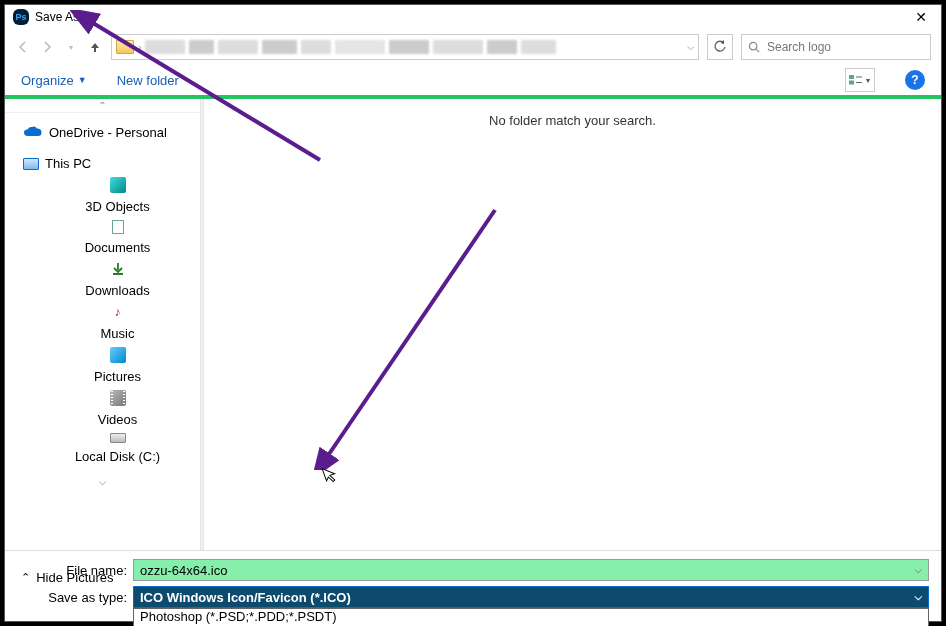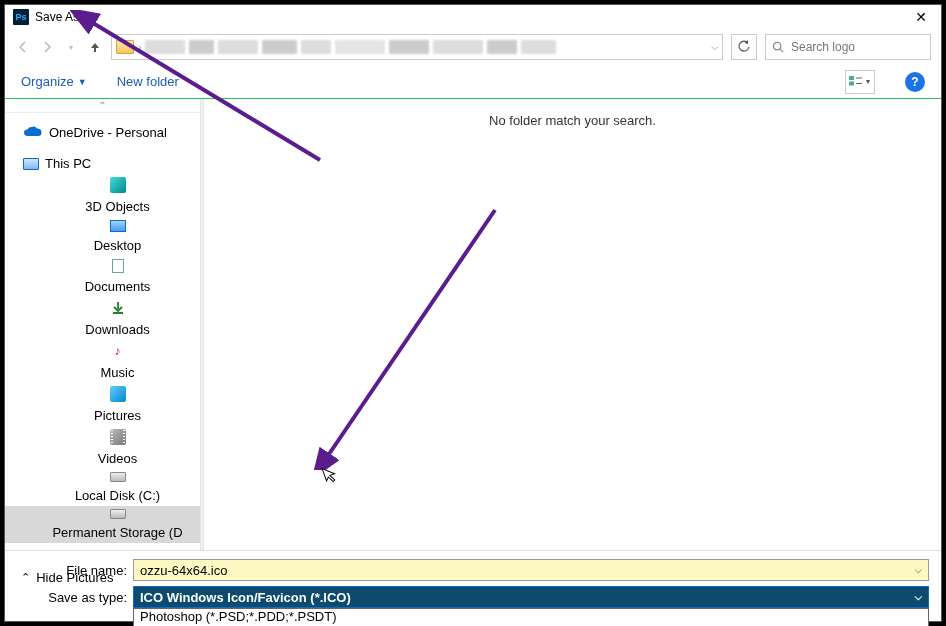--- a/index.html
+++ b/index.html
@@ -1,37 +1,37 @@
 <!DOCTYPE html>
 <html><head>
 <meta charset="utf-8">
 <style>
 * { box-sizing: border-box; margin: 0; padding: 0; font-family: "Segoe UI", Tahoma, sans-serif; }
 body { background: #000; width: 946px; height: 626px; overflow: hidden; position: relative; }
 .window { position: absolute; top: 4px; left: 4px; right: 4px; bottom: 4px; background: #fff; border: 1px solid #555; display: flex; flex-direction: column; }
 
 
 .titlebar { height: 24px; display: flex; align-items: center; padding: 0 8px; font-size: 12px; }
-.ps-icon { width: 16px; height: 16px; background: #001e36; color: #31a8ff; display: inline-flex; align-items: center; justify-content: center; font-size: 9px; font-weight: bold; border-radius: 1px; margin-right: 6px; }
+.ps-icon { width: 16px; height: 16px; background: #001e36; color: #31a8ff; display: inline-flex; align-items: center; justify-content: center; font-size: 9px; font-weight: bold; border-radius: 6px; margin-right: 6px; }
 .titlebar-spacer { flex: 1; }
 .close-x { font-size: 14px; cursor: pointer; padding: 2px 6px; }
 
 
 .navrow { height: 36px; display: flex; align-items: center; padding: 0 10px; gap: 8px; }
 .nav-arrow { width: 16px; height: 16px; display: inline-flex; align-items: center; justify-content: center; color: #bbb; }
 .nav-arrow.dark { color: #555; }
 .breadcrumb { flex: 1; height: 26px; border: 1px solid #ccc; display: flex; align-items: center; padding: 0 4px; gap: 4px; font-size: 12px; overflow: hidden; }
 .folder-ico { width: 18px; height: 14px; background: linear-gradient(#ffe9a6,#f7c65e); border: 1px solid #d6a73a; border-radius: 1px; }
 .blur-seg { height: 14px; background: #ddd; filter: blur(1px); border-radius: 1px; }
 .bc-chevron { color: #888; font-size: 10px; }
 .refresh-btn { width: 26px; height: 26px; border: 1px solid #ccc; display: inline-flex; align-items: center; justify-content: center; color: #555; }
-.search-box { width: 166px; height: 26px; border: 1px solid #ccc; display: flex; align-items: center; padding: 0 6px; gap: 6px; font-size: 12px; color: #777; }
-
-
-.toolrow { height: 34px; display: flex; align-items: center; padding: 0 16px; gap: 30px; font-size: 13px; border-bottom: 1px solid #22c55e; }
+.search-box { width: 190px; height: 26px; border: 1px solid #ccc; display: flex; align-items: center; padding: 0 6px; gap: 6px; font-size: 12px; color: #777; }
+
+
+.toolrow { height: 34px; display: flex; align-items: center; padding: 0 16px; gap: 30px; font-size: 13px; border-bottom: 4px solid #22c55e; }
 .tool-link { color: #1a5db4; cursor: pointer; display: inline-flex; align-items: center; gap: 4px; }
 .tool-link .caret { font-size: 9px; }
 .tool-spacer { flex: 1; }
 .view-btn { width: 30px; height: 24px; border: 1px solid #ccc; display: inline-flex; align-items: center; justify-content: center; gap: 3px; }
 .help-btn { width: 20px; height: 20px; border-radius: 50%; background: #1a73e8; color: #fff; font-size: 12px; font-weight: bold; display: inline-flex; align-items: center; justify-content: center; }
 
 
 .mainsplit { flex: 1; display: flex; overflow: hidden; }
 .sidebar { width: 195px; display: flex; flex-direction: column; overflow: hidden; font-size: 13px; }
 .resizer { width: 4px; background: #f0f0f0; cursor: col-resize; border-left: 1px solid #e5e5e5; border-right: 1px solid #e5e5e5; }
@@ -55,21 +55,21 @@
 .ico-vid::before, .ico-vid::after { content: ""; position: absolute; top: 1px; bottom: 1px; width: 2px; background: repeating-linear-gradient(#fff 0 1px, transparent 1px 3px); }
 .ico-vid::before { left: 1px; } .ico-vid::after { right: 1px; }
 .ico-disk { width: 16px; height: 10px; background: linear-gradient(#eee,#bbb); border: 1px solid #888; border-radius: 1px; }
 .sidebar-scroll { display: flex; align-items: center; justify-content: center; color: #888; font-size: 10px; padding: 1px; }
 .sidebar-scroll.top { border-bottom: 1px solid #eee; }
 
 
 .bottom { border-top: 1px solid #ddd; padding: 8px 12px 8px 12px; font-size: 13px; background: #fff; position: relative; }
 .form-row { display: flex; align-items: center; gap: 6px; margin-bottom: 5px; }
 .form-label { width: 110px; text-align: right; }
-.form-input { flex: 1; height: 22px; border: 1px solid #999; padding: 0 6px; font-size: 13px; display: flex; align-items: center; justify-content: space-between; background: #fef9c3; }
+.form-input { flex: 1; height: 22px; border: 1px solid #999; padding: 0 6px; font-size: 13px; display: flex; align-items: center; justify-content: space-between; background: #86efac; }
 .form-input.combo { border: 1px solid #0a6cce; background: #0c4a6e; color: #fff; font-weight: bold; }
 .combo-chevron { font-size: 10px; color: #fff; }
 .input-chevron { font-size: 10px; color: #666; }
 
 
 .dropdown { position: absolute; left: 128px; right: 12px; top: 57px; background: #fff; border: 1px solid #666; font-size: 13px; max-height: 170px; overflow: hidden; }
 .dd-item { padding: 0 6px; line-height: 15px; height: 15px; cursor: pointer; white-space: nowrap; }
 
 .hide-folders { position: absolute; left: 16px; bottom: 36px; font-size: 13px; display: flex; align-items: center; gap: 6px; cursor: pointer; }
 
@@ -170,24 +170,20 @@
           <div style="height: 10px;"></div>
           <div class="tree-item">
             <span class="ico ico-pc"></span>
             <span>This PC</span>
           </div>
           <div class="tree-item child">
             <span class="ico ico-3d"></span>
             <span>3D Objects</span>
           </div>
           <div class="tree-item child">
-            <span class="ico" style="width:16px;height:12px;border:1px solid #0a6cce;background:linear-gradient(#9cd4ff,#4a9de8);"></span>
-            <span>Desktop</span>
-          </div>
-          <div class="tree-item child">
             <span class="ico ico-doc"></span>
             <span>Documents</span>
           </div>
           <div class="tree-item child">
             <span class="ico ico-dl">
               <svg width="14" height="14" viewBox="0 0 14 14">
                 <path d="M7 1 L7 8 M3 6 L7 10 L11 6 M2 12 L12 12" stroke="#2a7a2a" stroke-width="1.8" fill="none"></path>
               </svg>
             </span>
             <span>Downloads</span>
@@ -200,24 +196,20 @@
             <span class="ico ico-pic"></span>
             <span>Pictures</span>
           </div>
           <div class="tree-item child">
             <span class="ico ico-vid"></span>
             <span>Videos</span>
           </div>
           <div class="tree-item child">
             <span class="ico ico-disk"></span>
             <span>Local Disk (C:)</span>
-          </div>
-          <div class="tree-item child selected">
-            <span class="ico ico-disk"></span>
-            <span>Permanent Storage (D</span>
           </div>
         </div>
       <div class="sidebar-scroll">⌵</div>
     </div>
     <div class="resizer"></div>
     <div class="content">
       <span>No folder match your search.</span>
     </div>
   </div>
 

